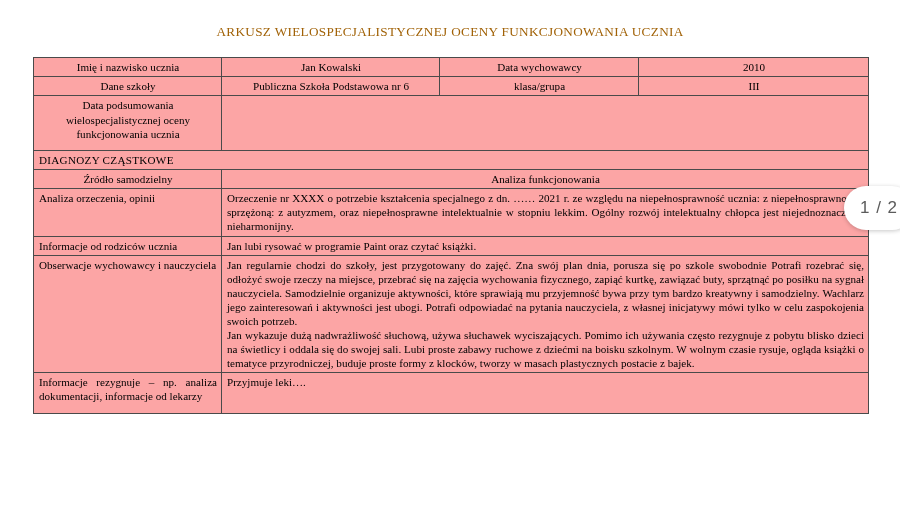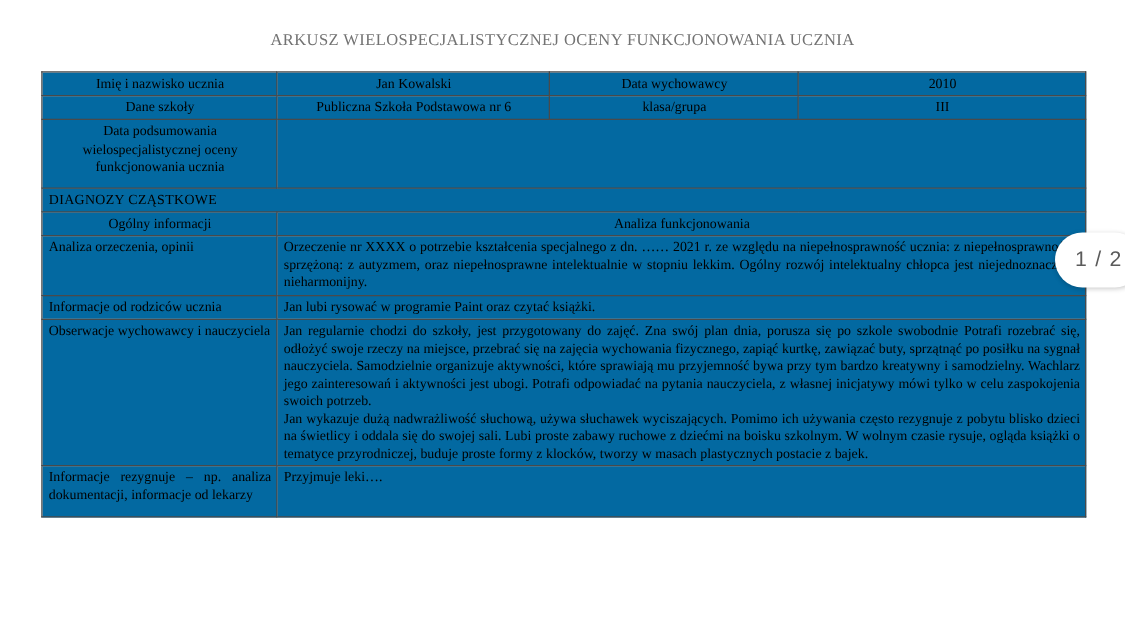--- a/index.html
+++ b/index.html
@@ -26,39 +26,39 @@
 
   .doc-title {
     position: absolute;
     top: 24px;
     left: 0;
     width: 900px;
     text-align: center;
     font-size: 13.2px;
     letter-spacing: 0.35px;
     font-family: "Liberation Serif", "DejaVu Serif", serif;
-    color: #737373;
+    color: #a16207;
   }
 
   table.sheet {
     position: absolute;
     left: 33px;
     top: 57px;
     width: 835px;
     border-collapse: collapse;
     table-layout: fixed;
     font-size: 11.1px;
     line-height: 1.27;
   }
 
   table.sheet td {
     border: 1px solid #4a4a4a;
     padding: 2px 4px 2px 5px;
     vertical-align: top;
-    background: #0369a1;
+    background: #fca5a5;
   }
 
   
   td.shade {
     background: #e6e6e6;
   }
 
   td.ctr {
     text-align: center;
     vertical-align: middle;
@@ -153,21 +153,21 @@
       <tr>
         <td class="shade lbl-mid blank-tall" style="line-height:1.32;margin-top:23px;">Data podsumowania wielospecjalistycznej oceny funkcjonowania ucznia</td>
         <td class="blank-tall" colspan="3"></td>
       </tr>
 
       <tr>
         <td class="band cellpad-1" colspan="4">DIAGNOZY CZĄSTKOWE</td>
       </tr>
 
       <tr>
-        <td class="shade ctr cellpad-1">Ogólny informacji</td>
+        <td class="shade ctr cellpad-1">Źródło samodzielny</td>
         <td class="shade ctr cellpad-1" colspan="3">Analiza funkcjonowania</td>
       </tr>
 
       <tr>
         <td class="lbl cellpad-2">Analiza orzeczenia, opinii</td>
         <td class="just cellpad-2" colspan="3">
           <p class="para">Orzeczenie nr XXXX o potrzebie kształcenia specjalnego z dn. …… 2021 r. ze względu na niepełnosprawność ucznia: z niepełnosprawnością sprzężoną: z autyzmem, oraz niepełnosprawne intelektualnie w stopniu lekkim. Ogólny rozwój intelektualny chłopca jest niejednoznaczny i nieharmonijny.</p>
         </td>
       </tr>
 

